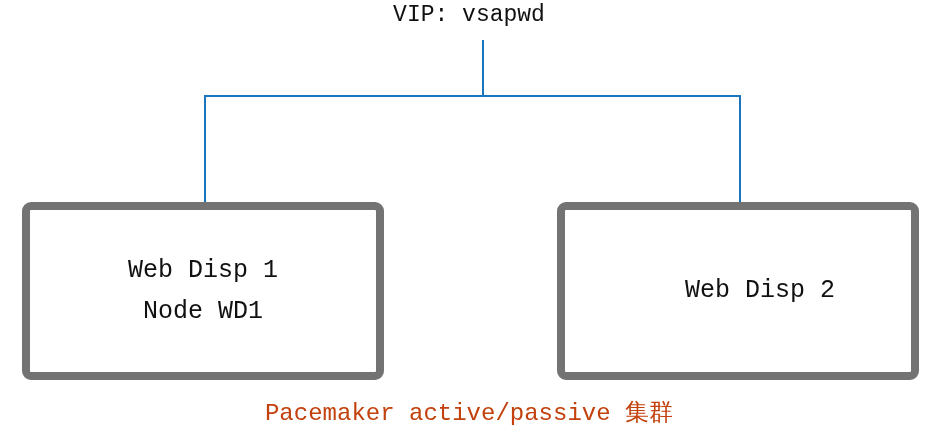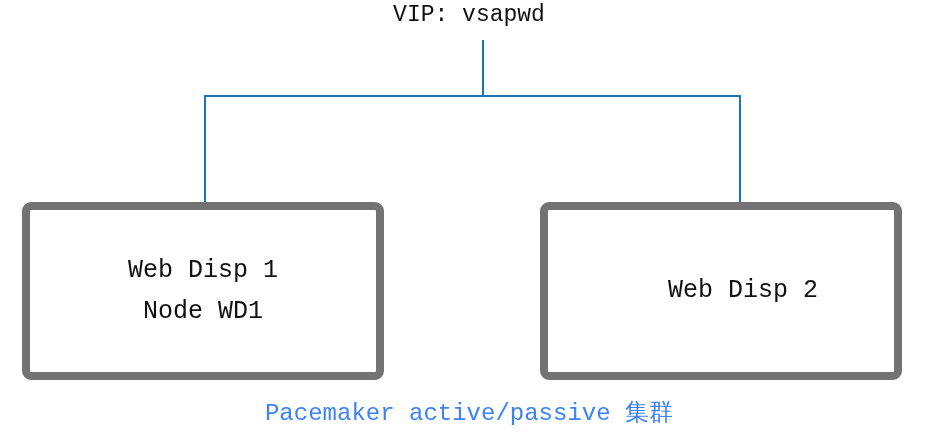--- a/index.html
+++ b/index.html
@@ -45,33 +45,33 @@
     box-sizing: border-box;
     display: flex;
     flex-direction: column;
     align-items: center;
     justify-content: center;
     gap: 13px;
     font-size: 25px;
     color: #111111;
   }
   .node-box.left  { left: 22px; }
-  .node-box.right { left: 540px; padding-left: 44px; }
+  .node-box.right { left: 557px; padding-left: 44px; }
   .node-box .node-line {
     line-height: 1.1;
     text-align: center;
   }
   .caption {
     position: absolute;
     top: 396px;
     left: 0;
     width: 100%;
     text-align: center;
     font-size: 24px;
-    color: #3b82f6;
+    color: #c2410c;
   }
 </style>
 </head>
 <body>
 
 <div class="canvas">
 
   <div class="vip-label">VIP: vsapwd</div>
 
   <div class="line stem"></div>

